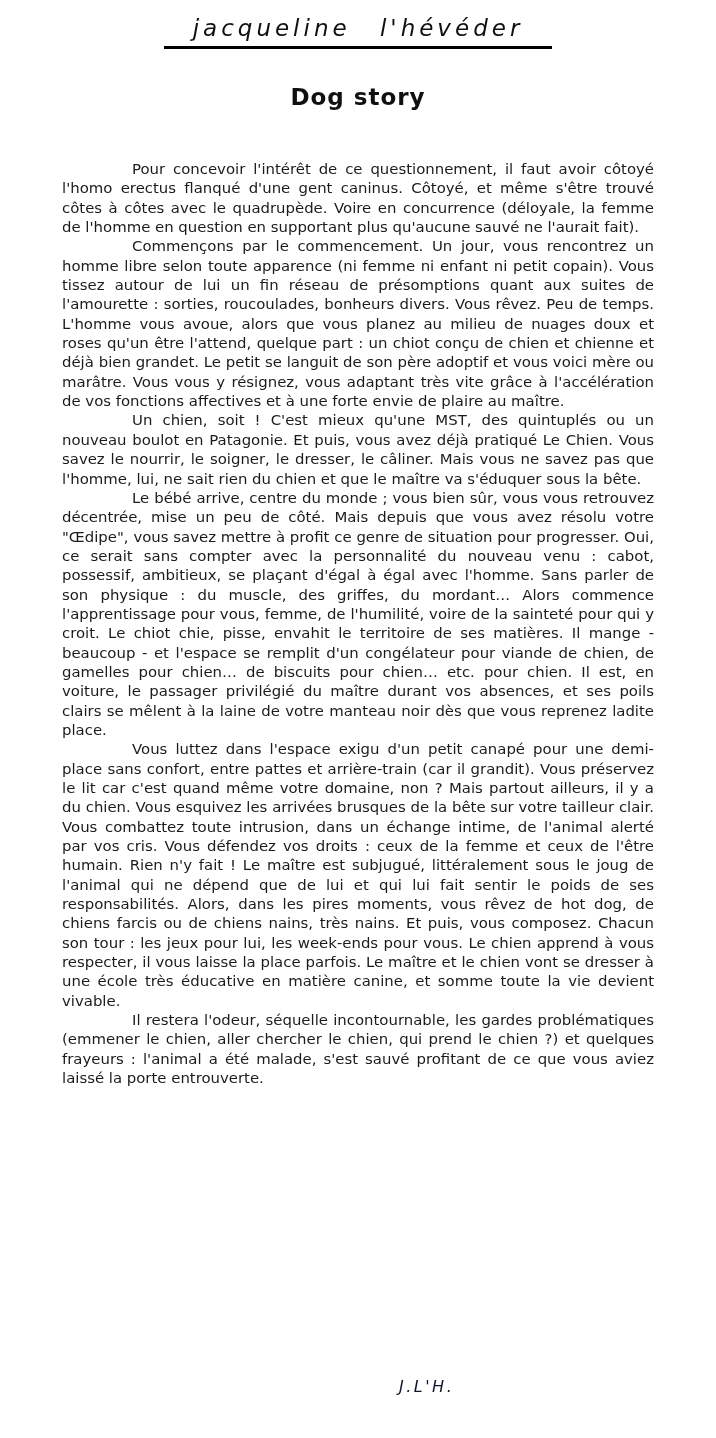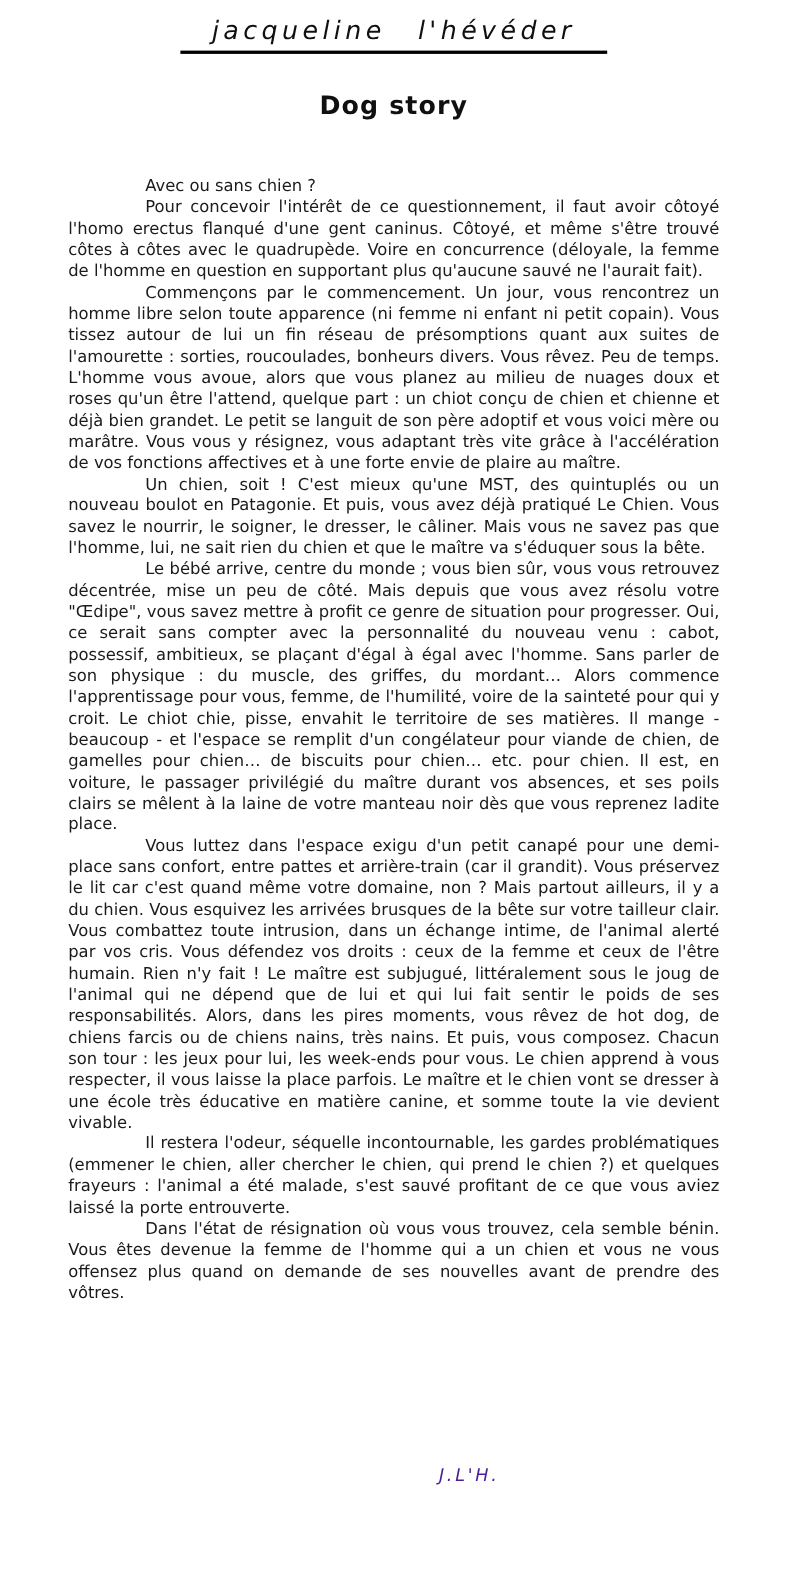--- a/index.html
+++ b/index.html
@@ -53,46 +53,44 @@
     text-align: justify;
     color: #1b1b1b;
   }
   .para {
     margin: 0;
     padding: 0;
     text-indent: 70px;
   }
   .signature {
     position: absolute;
-    top: 1331px;
+    top: 1377px;
     left: 399px;
     font-style: italic;
     font-size: 16px;
     letter-spacing: 2.5px;
-    color: #4c1d95;
+    color: #0f172a;
     white-space: nowrap;
   }
 </style>
 </head>
 <body>
 
 <div class="page">
 
   <div class="header">
     <span class="author">jacqueline l'hévéder</span>
     <div class="header-rule"></div>
     <div class="doc-title">Dog story</div>
   </div>
 
   <div class="article">
-    <p class="para">Avec ou sans chien ?</p>
     <p class="para">Pour concevoir l'intérêt de ce questionnement, il faut avoir côtoyé l'homo erectus flanqué d'une gent caninus. Côtoyé, et même s'être trouvé côtes à côtes avec le quadrupède. Voire en concurrence (déloyale, la femme de l'homme en question en supportant plus qu'aucune sauvé ne l'aurait fait).</p>
     <p class="para">Commençons par le commencement. Un jour, vous rencontrez un homme libre selon toute apparence (ni femme ni enfant ni petit copain). Vous tissez autour de lui un fin réseau de présomptions quant aux suites de l'amourette : sorties, roucoulades, bonheurs divers. Vous rêvez. Peu de temps. L'homme vous avoue, alors que vous planez au milieu de nuages doux et roses qu'un être l'attend, quelque part : un chiot conçu de chien et chienne et déjà bien grandet. Le petit se languit de son père adoptif et vous voici mère ou marâtre. Vous vous y résignez, vous adaptant très vite grâce à l'accélération de vos fonctions affectives et à une forte envie de plaire au maître.</p>
     <p class="para">Un chien, soit ! C'est mieux qu'une MST, des quintuplés ou un nouveau boulot en Patagonie. Et puis, vous avez déjà pratiqué Le Chien. Vous savez le nourrir, le soigner, le dresser, le câliner. Mais vous ne savez pas que l'homme, lui, ne sait rien du chien et que le maître va s'éduquer sous la bête.</p>
     <p class="para">Le bébé arrive, centre du monde ; vous bien sûr, vous vous retrouvez décentrée, mise un peu de côté. Mais depuis que vous avez résolu votre "Œdipe", vous savez mettre à profit ce genre de situation pour progresser. Oui, ce serait sans compter avec la personnalité du nouveau venu : cabot, possessif, ambitieux, se plaçant d'égal à égal avec l'homme. Sans parler de son physique : du muscle, des griffes, du mordant… Alors commence l'apprentissage pour vous, femme, de l'humilité, voire de la sainteté pour qui y croit. Le chiot chie, pisse, envahit le territoire de ses matières. Il mange - beaucoup - et l'espace se remplit d'un congélateur pour viande de chien, de gamelles pour chien… de biscuits pour chien… etc. pour chien. Il est, en voiture, le passager privilégié du maître durant vos absences, et ses poils clairs se mêlent à la laine de votre manteau noir dès que vous reprenez ladite place.</p>
     <p class="para">Vous luttez dans l'espace exigu d'un petit canapé pour une demi-place sans confort, entre pattes et arrière-train (car il grandit). Vous préservez le lit car c'est quand même votre domaine, non ? Mais partout ailleurs, il y a du chien. Vous esquivez les arrivées brusques de la bête sur votre tailleur clair. Vous combattez toute intrusion, dans un échange intime, de l'animal alerté par vos cris. Vous défendez vos droits : ceux de la femme et ceux de l'être humain. Rien n'y fait ! Le maître est subjugué, littéralement sous le joug de l'animal qui ne dépend que de lui et qui lui fait sentir le poids de ses responsabilités. Alors, dans les pires moments, vous rêvez de hot dog, de chiens farcis ou de chiens nains, très nains. Et puis, vous composez. Chacun son tour : les jeux pour lui, les week-ends pour vous. Le chien apprend à vous respecter, il vous laisse la place parfois. Le maître et le chien vont se dresser à une école très éducative en matière canine, et somme toute la vie devient vivable.</p>
     <p class="para">Il restera l'odeur, séquelle incontournable, les gardes problématiques (emmener le chien, aller chercher le chien, qui prend le chien ?) et quelques frayeurs : l'animal a été malade, s'est sauvé profitant de ce que vous aviez laissé la porte entrouverte.</p>
-    <p class="para">Dans l'état de résignation où vous vous trouvez, cela semble bénin. Vous êtes devenue la femme de l'homme qui a un chien et vous ne vous offensez plus quand on demande de ses nouvelles avant de prendre des vôtres.</p>
   </div>
 
   <div class="signature">J.L'H.</div>
 
 </div>
 
 </body></html>

